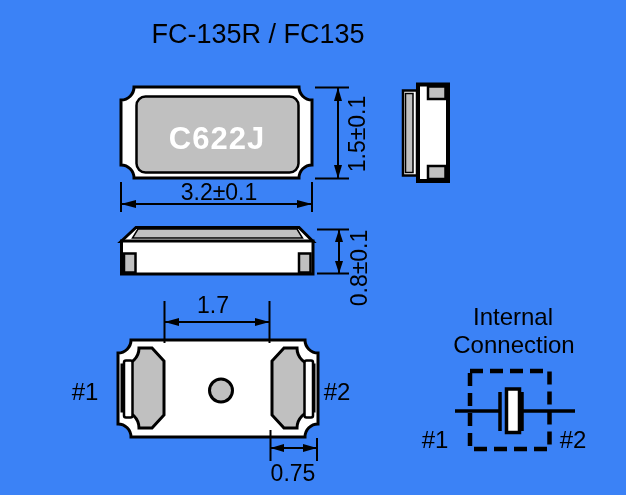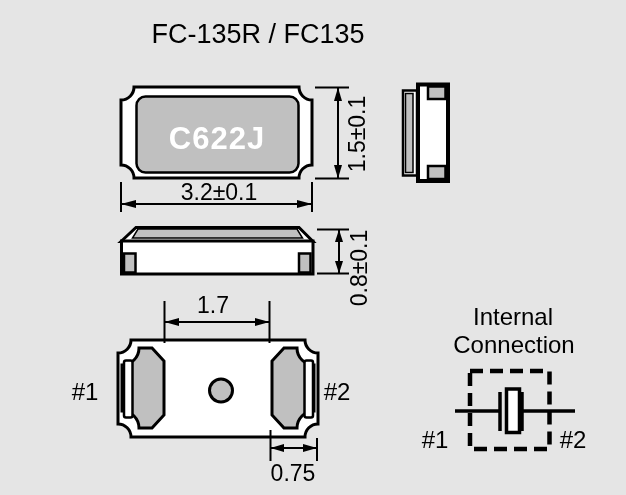--- a/index.html
+++ b/index.html
@@ -1,16 +1,16 @@
 <!DOCTYPE html>
 <html><head>
 <meta charset="utf-8">
 <style>
   html,body{margin:0;padding:0;background:#ffffff;}
-  .stage{position:relative;width:626px;height:495px;background:#e5e5e5;overflow:hidden;}
+  .stage{position:relative;width:626px;height:495px;background:#3b82f6;overflow:hidden;}
   svg text{font-family:"Liberation Sans","DejaVu Sans",sans-serif;fill:#000;}
   .t-title{font-size:27px;}
   .t-dim{font-size:23px;}
   .t-label{font-size:24px;}
   .t-ic{font-size:24px;}
   .t-marking{font-size:31px;font-weight:bold;fill:#ffffff;letter-spacing:1px;}
   .w3{fill:#ffffff;stroke:#000;stroke-width:3;}
   .w25{fill:#ffffff;stroke:#000;stroke-width:2.5;}
   .w4{fill:#ffffff;stroke:#000;stroke-width:4;}
   .w35{fill:#ffffff;stroke:#000;stroke-width:3.5;}

